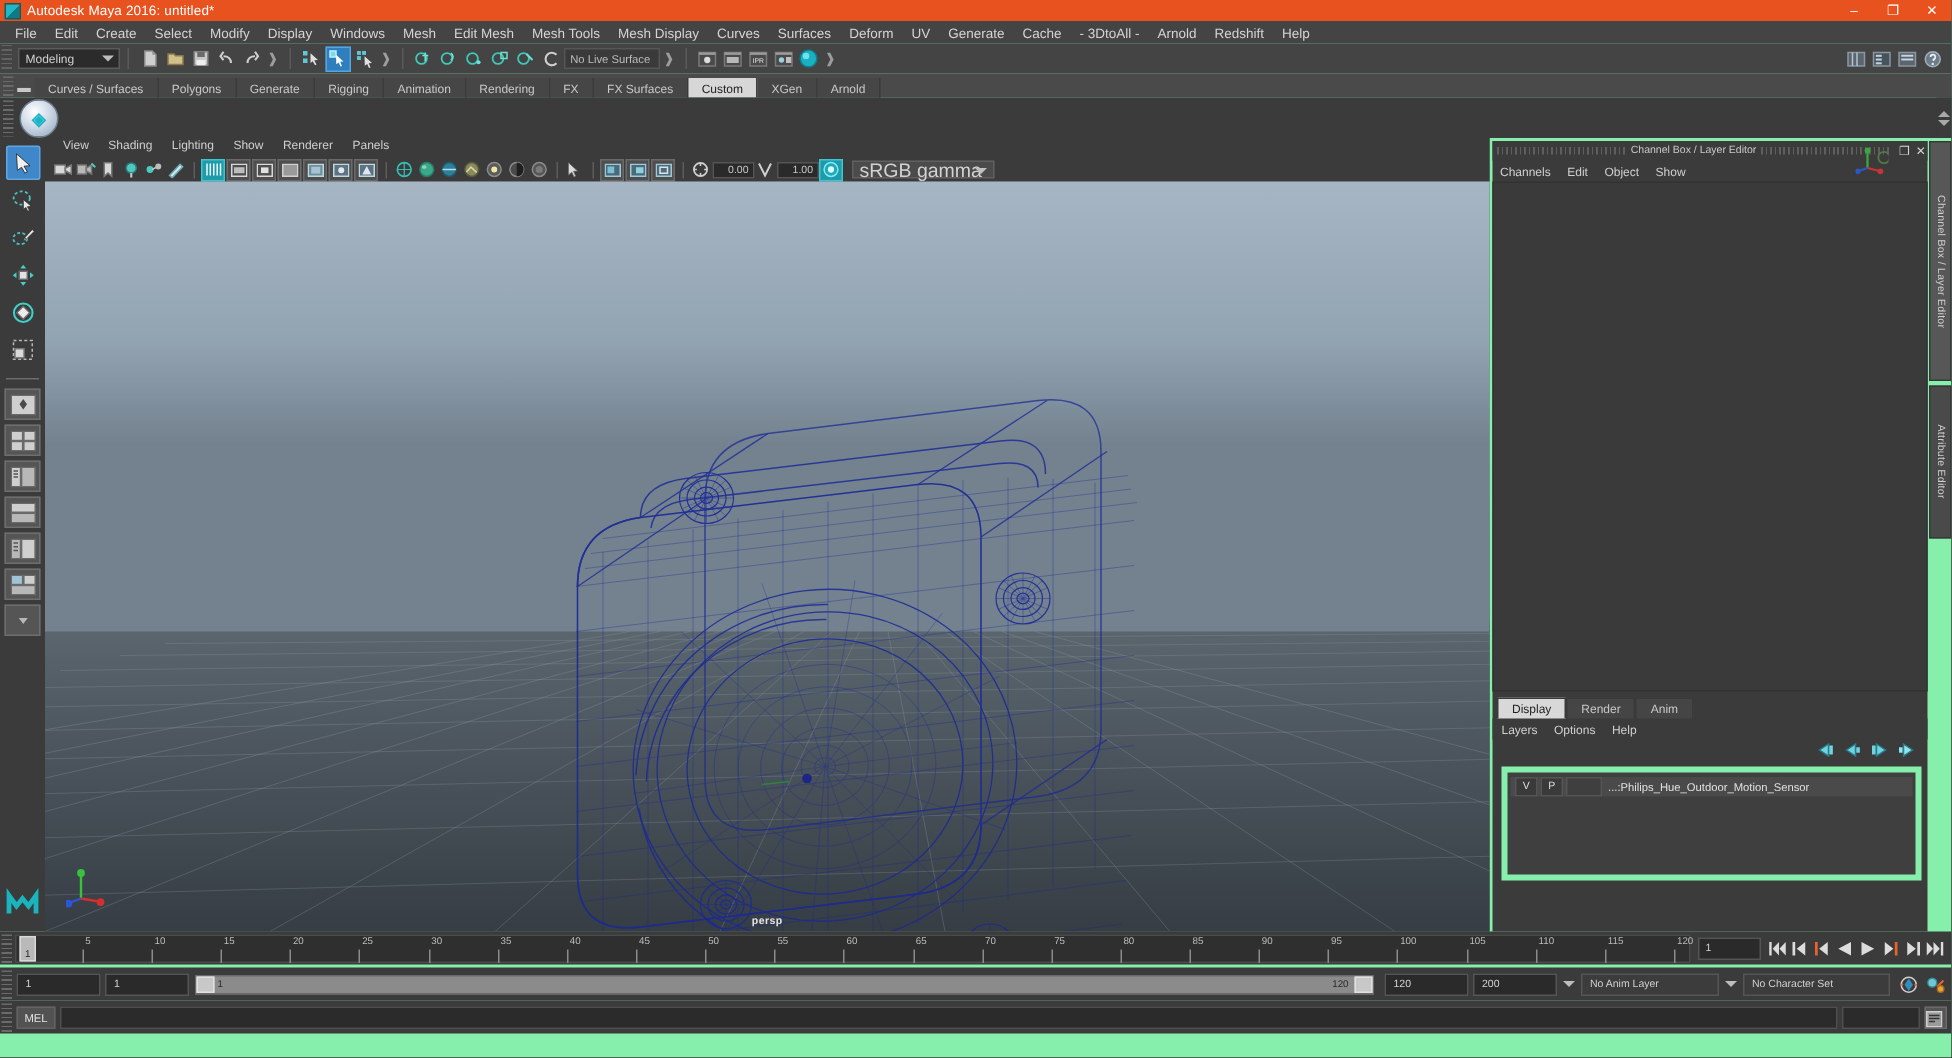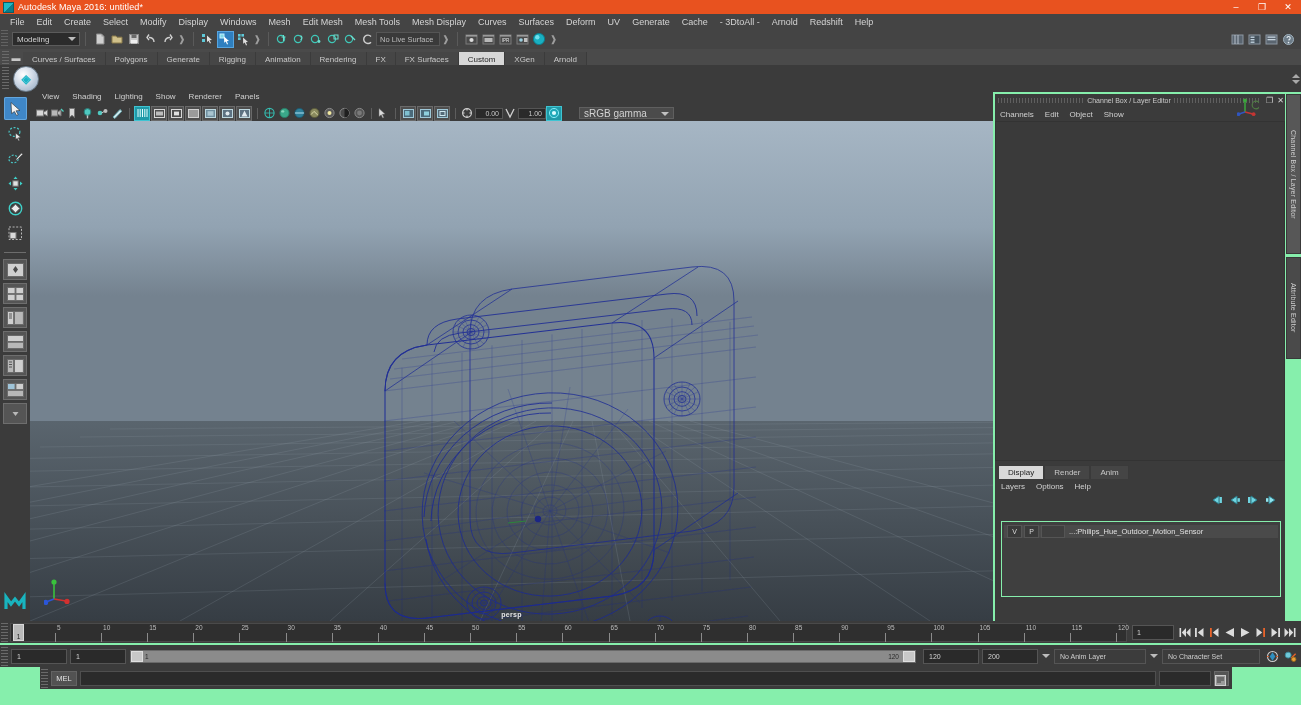--- a/index.html
+++ b/index.html
@@ -70,22 +70,22 @@
   .vp-menubar{height:13px;display:flex;align-items:flex-start;padding-left:12px;background:#3b3b3b;}
   .vp-menu{font-size:8px;color:#d0d0d0;margin-right:13px;}
   .vp-toolbar{height:16px;display:flex;align-items:center;background:#3b3b3b;padding-left:5px;}
   .vpi{width:14px;height:13px;margin-right:1px;display:flex;align-items:center;justify-content:center;
      font-size:8px;color:#d8d8d8;}
   .vpi.box{background:#4e4e4e;border:1px solid #6a6a6a;}
   .vpi.on{background:#1f9aa8;border:1px solid #3fc4d2;}
   .vpsep{width:1px;height:11px;background:#5d5d5d;margin:0 4px;}
   .vp-num{width:28px;height:11px;background:#2a2a2a;border:1px solid #555;font-size:7px;color:#c8c8c8;
      display:flex;align-items:center;justify-content:flex-end;padding-right:3px;box-sizing:border-box;}
-  .gamma-sel{width:95px;height:12px;background:#4b4b4b;border:1px solid #5f5f5f;font-size:10px;color:#d2d2d2;
-     display:flex;align-items:center;padding-left:4px;box-sizing:border-box;position:relative;margin-left:16px;}
+  .gamma-sel{width:95px;height:12px;background:#4b4b4b;border:1px solid #5f5f5f;font-size:13px;color:#d2d2d2;
+     display:flex;align-items:center;padding-left:4px;box-sizing:border-box;position:relative;margin-left:5px;}
   .gamma-sel .caret{position:absolute;right:4px;top:4px;border-left:4px solid transparent;border-right:4px solid transparent;border-top:4px solid #c0c0c0;}
 
   .viewport{position:relative;width:963px;height:500px;overflow:hidden;
      background:linear-gradient(to bottom,#9fb0bf 0%,#8fa0b0 30%,#6e7d8b 58%,#4f5a63 60%,#3c444b 100%);}
   .vp-label{position:absolute;left:0;right:0;bottom:3px;text-align:center;font-size:7px;color:#e6e6e6;font-weight:bold;letter-spacing:.3px;}
   .axis-gizmo{position:absolute;left:14px;bottom:14px;width:30px;height:30px;}
 
   
   .rightdock{position:absolute;left:995px;top:94px;width:290px;height:527px;background:#3b3b3b;}
   .cb-header{height:13px;display:flex;align-items:center;background:#3b3b3b;position:relative;}
@@ -97,21 +97,21 @@
   .cb-body{height:340px;background:#3a3a3a;border:1px solid #333;box-sizing:border-box;position:relative;}
   .cb-axisicon{position:absolute;right:26px;top:-24px;width:22px;height:20px;}
 
   .layer-tabs{display:flex;align-items:flex-end;height:14px;margin-top:4px;padding-left:3px;}
   .layer-tab{font-size:8px;color:#c8c8c8;padding:2px 9px;background:#454545;border:1px solid #3a3a3a;border-bottom:none;}
   .layer-tab.active{background:#d8d8d8;color:#232323;}
   .layer-menubar{height:14px;display:flex;align-items:center;padding-left:6px;background:#3b3b3b;}
   .layer-menu{font-size:8px;color:#d0d0d0;margin-right:11px;}
   .layer-btnrow{height:14px;display:flex;align-items:center;justify-content:flex-end;padding-right:8px;}
   .layer-ic{width:13px;height:11px;margin-left:5px;display:flex;align-items:center;justify-content:center;}
-  .layer-list{margin:14px 4px 0 6px;height:76px;background:#3f3f3f;border:1px solid #86efac;box-sizing:border-box;padding-top:3px;}
+  .layer-list{margin:4px 4px 0 6px;height:76px;background:#3f3f3f;border:4px solid #86efac;box-sizing:border-box;padding-top:3px;}
   .layer-row{display:flex;align-items:center;height:13px;background:#4a4a4a;margin:0 2px;padding-left:3px;box-sizing:border-box;}
   .lr-cell{width:13px;height:11px;background:#3a3a3a;border:1px solid #555;margin-right:2px;display:flex;
      align-items:center;justify-content:center;font-size:7px;color:#dcdcdc;}
   .lr-swatch{width:22px;height:11px;background:#3f3f3f;border:1px solid #555;margin-right:4px;}
   .lr-name{font-size:7.5px;color:#e0e0e0;white-space:nowrap;}
 
   .vtabs{position:absolute;left:1286px;top:94px;width:15px;height:290px;}
   .vtab{width:13px;background:#4a4a4a;border:1px solid #393939;margin-bottom:3px;
      display:flex;align-items:center;justify-content:center;}
   .vtab span{writing-mode:vertical-rl;font-size:7px;color:#cfcfcf;white-space:nowrap;letter-spacing:.2px;}
@@ -134,21 +134,21 @@
   .rr-field{height:15px;background:#2a2a2a;border:1px solid #555;font-size:7px;color:#d4d4d4;display:flex;align-items:center;
      padding-left:5px;box-sizing:border-box;margin-left:3px;}
   .rr-slider{flex:1;height:13px;margin:0 4px;background:#8b8b8b;border:1px solid #6a6a6a;position:relative;box-sizing:border-box;}
   .rr-handle{position:absolute;top:0;width:12px;height:11px;background:#c8c8c8;border:1px solid #e0e0e0;box-sizing:border-box;}
   .rr-label{position:absolute;font-size:6.5px;color:#2a2a2a;top:2px;}
   .rr-sel{height:15px;background:#3c3c3c;border:1px solid #555;font-size:7px;color:#cfcfcf;display:flex;align-items:center;
      padding-left:5px;box-sizing:border-box;position:relative;}
   .rr-caret{border-left:4px solid transparent;border-right:4px solid transparent;border-top:4px solid #bdbdbd;margin:0 4px;}
 
   
-  .cmdline{position:absolute;left:0;top:667px;width:1192px;height:22px;background:#3b3b3b;display:flex;align-items:center;margin-left:40px;}
+  .cmdline{position:absolute;left:0;top:667px;width:1301px;height:22px;background:#3b3b3b;display:flex;align-items:center;}
   .cl-grip{width:7px;height:19px;background:repeating-linear-gradient(to bottom,#6a6a6a 0 1px,transparent 1px 3px);margin-left:1px;}
   .cl-mel{width:26px;height:15px;background:#525252;border:1px solid #636363;font-size:7.5px;color:#e2e2e2;
      display:flex;align-items:center;justify-content:center;margin-left:3px;box-sizing:border-box;}
   .cl-input{flex:1;height:15px;background:#2b2b2b;border:1px solid #4f4f4f;margin:0 3px;box-sizing:border-box;}
   .cl-input2{width:52px;height:15px;background:#2b2b2b;border:1px solid #4f4f4f;box-sizing:border-box;}
   .cl-btn{width:13px;height:13px;margin:0 3px;border:1px solid #6a6a6a;background:#555;}
 
   
   .helpline{position:absolute;left:0;top:689px;width:1301px;height:16px;background:#3b3b3b;display:flex;align-items:center;}
   .hl-grip{width:7px;height:13px;background:repeating-linear-gradient(to bottom,#6a6a6a 0 1px,transparent 1px 3px);margin-left:1px;}

